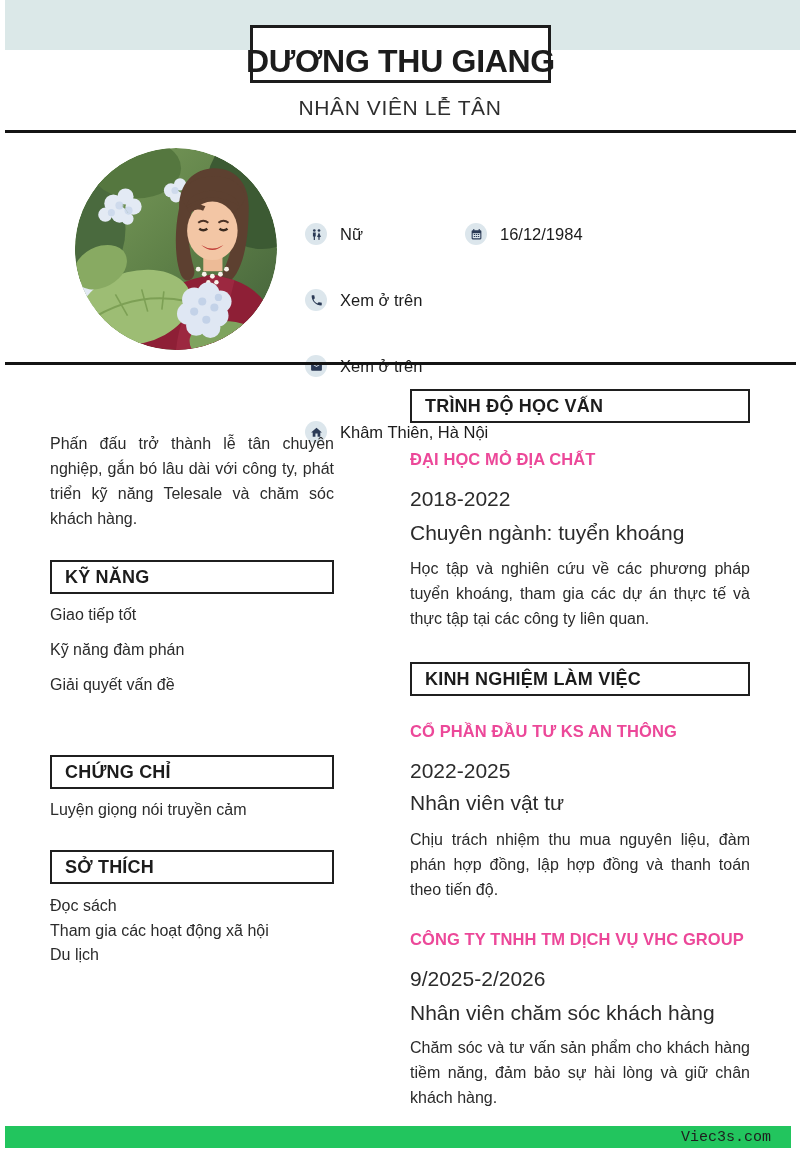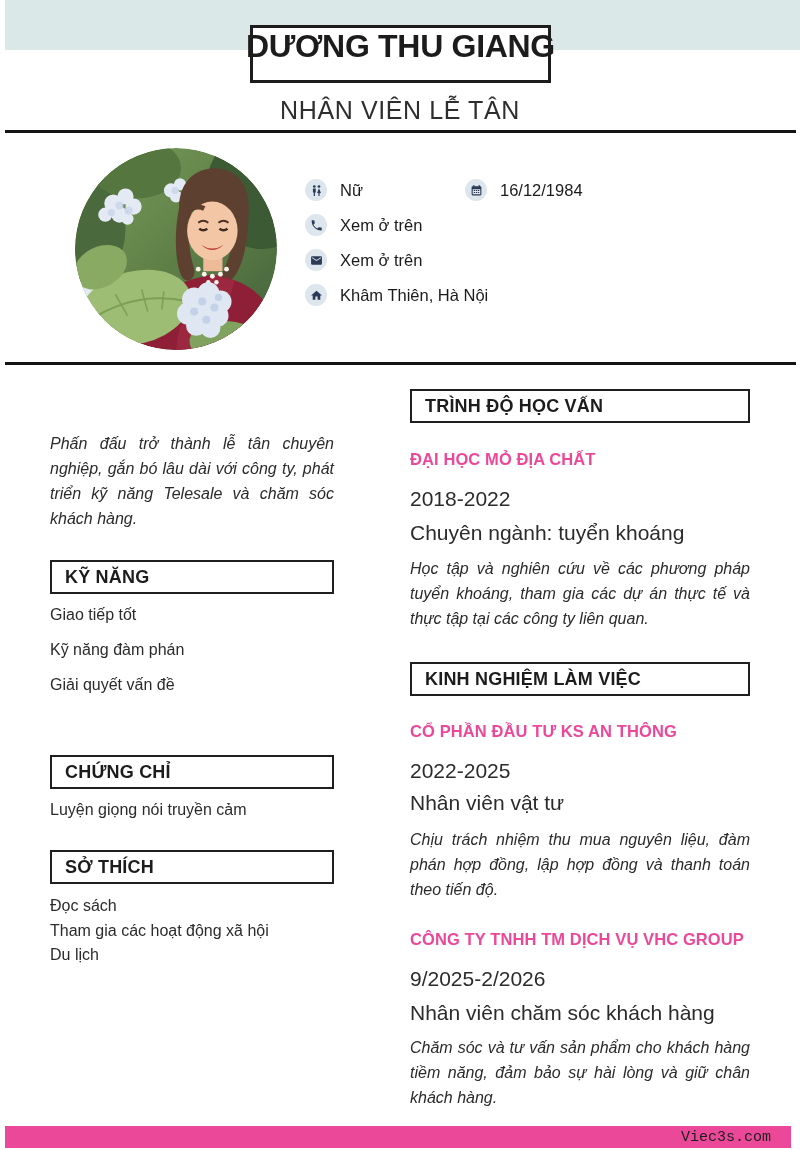--- a/index.html
+++ b/index.html
@@ -1,51 +1,51 @@
 <!DOCTYPE html>
 <html><head>
 <meta charset="utf-8">
 <style>
   * { margin:0; padding:0; box-sizing:border-box; }
   body { background:#fff; font-family:"Liberation Sans","DejaVu Sans",sans-serif; }
   .page { position:relative; width:800px; height:1150px; background:#fff; overflow:hidden; color:#222; }
 
   .top-band { position:absolute; left:5px; top:0; width:795px; height:50px; background:#dbe8e8; }
-  .footer-bar { position:absolute; left:5px; top:1126px; width:786px; height:22px; background:#ec4899;
+  .footer-bar { position:absolute; left:5px; top:1126px; width:786px; height:22px; background:#22c55e;
                 display:flex; align-items:center; justify-content:flex-end; padding-right:20px;
                 font-family:"Liberation Mono","DejaVu Sans Mono",monospace; font-size:15px; color:#1e1e1e; }
 
   .title-box { position:absolute; left:250px; top:25px; width:301px; height:58px; background:#fff;
-               border:3px solid #1c1c1c; display:flex; align-items:flex-start; justify-content:center; z-index:2; }
+               border:3px solid #1c1c1c; display:flex; align-items:flex-end; justify-content:center; z-index:2; }
   .title-box h1 { font-size:32px; font-weight:bold; letter-spacing:-0.3px; color:#1c1c1c; white-space:nowrap; }
   .subtitle { position:absolute; left:0; top:96px; width:800px; text-align:center;
-              font-size:25px; letter-spacing:0.6px; color:#2e2e2e; }
+              font-size:21px; letter-spacing:0.6px; color:#2e2e2e; }
 
   .rule { position:absolute; left:5px; width:791px; height:3px; background:#141414; }
   .rule-1 { top:130px; } .rule-2 { top:362px; }
 
   .photo { position:absolute; left:75px; top:148px; width:202px; height:202px; border-radius:50%; overflow:hidden; }
   .photo svg { display:block; width:100%; height:100%; }
 
   .contact { position:absolute; left:305px; top:179px; }
-  .c-row { display:flex; align-items:center; margin-bottom:13px; height:22px; }
+  .c-row { display:flex; align-items:center; margin-bottom:13px; height:22px;margin-top:44px; }
   .c-cell { display:flex; align-items:center; }
   .c-cell.first { width:160px; }
   .badge { width:22px; height:22px; border-radius:50%; background:#dce6ec; flex:0 0 22px;
            display:flex; align-items:center; justify-content:center; }
   .badge svg { width:13px; height:13px; fill:#2b3a55; }
   .c-text { margin-left:13px; font-size:16.5px; color:#1b1b1b; }
 
   .h-box { position:absolute; height:34px; background:#fff; border:2px solid #1f1f1f;
            display:flex; align-items:center; padding-left:13px;
            font-size:18px; font-weight:bold; letter-spacing:0.2px; color:#1c1c1c; }
   .col-l { left:50px; width:284px; }
   .col-r { left:410px; width:340px; }
 
-  .para { position:absolute; font-size:16px; line-height:25px; color:#2b2b2b; text-align:justify;font-style:italic; }
+  .para { position:absolute; font-size:16px; line-height:25px; color:#2b2b2b; text-align:justify; }
   .line { position:absolute; font-size:21px; line-height:24px; color:#2b2b2b; }
   .list-gap li { list-style:none; line-height:24px; margin-bottom:11px; font-size:16px; color:#2b2b2b; }
   .list-tight li { list-style:none; line-height:24.7px; font-size:16px; color:#2b2b2b; }
   ul { position:absolute; }
   .entry-name { position:absolute; font-size:16.5px; font-weight:bold; color:#ec4899; letter-spacing:0.1px; }
 </style>
 </head>
 <body>
 
 <div class="page">

